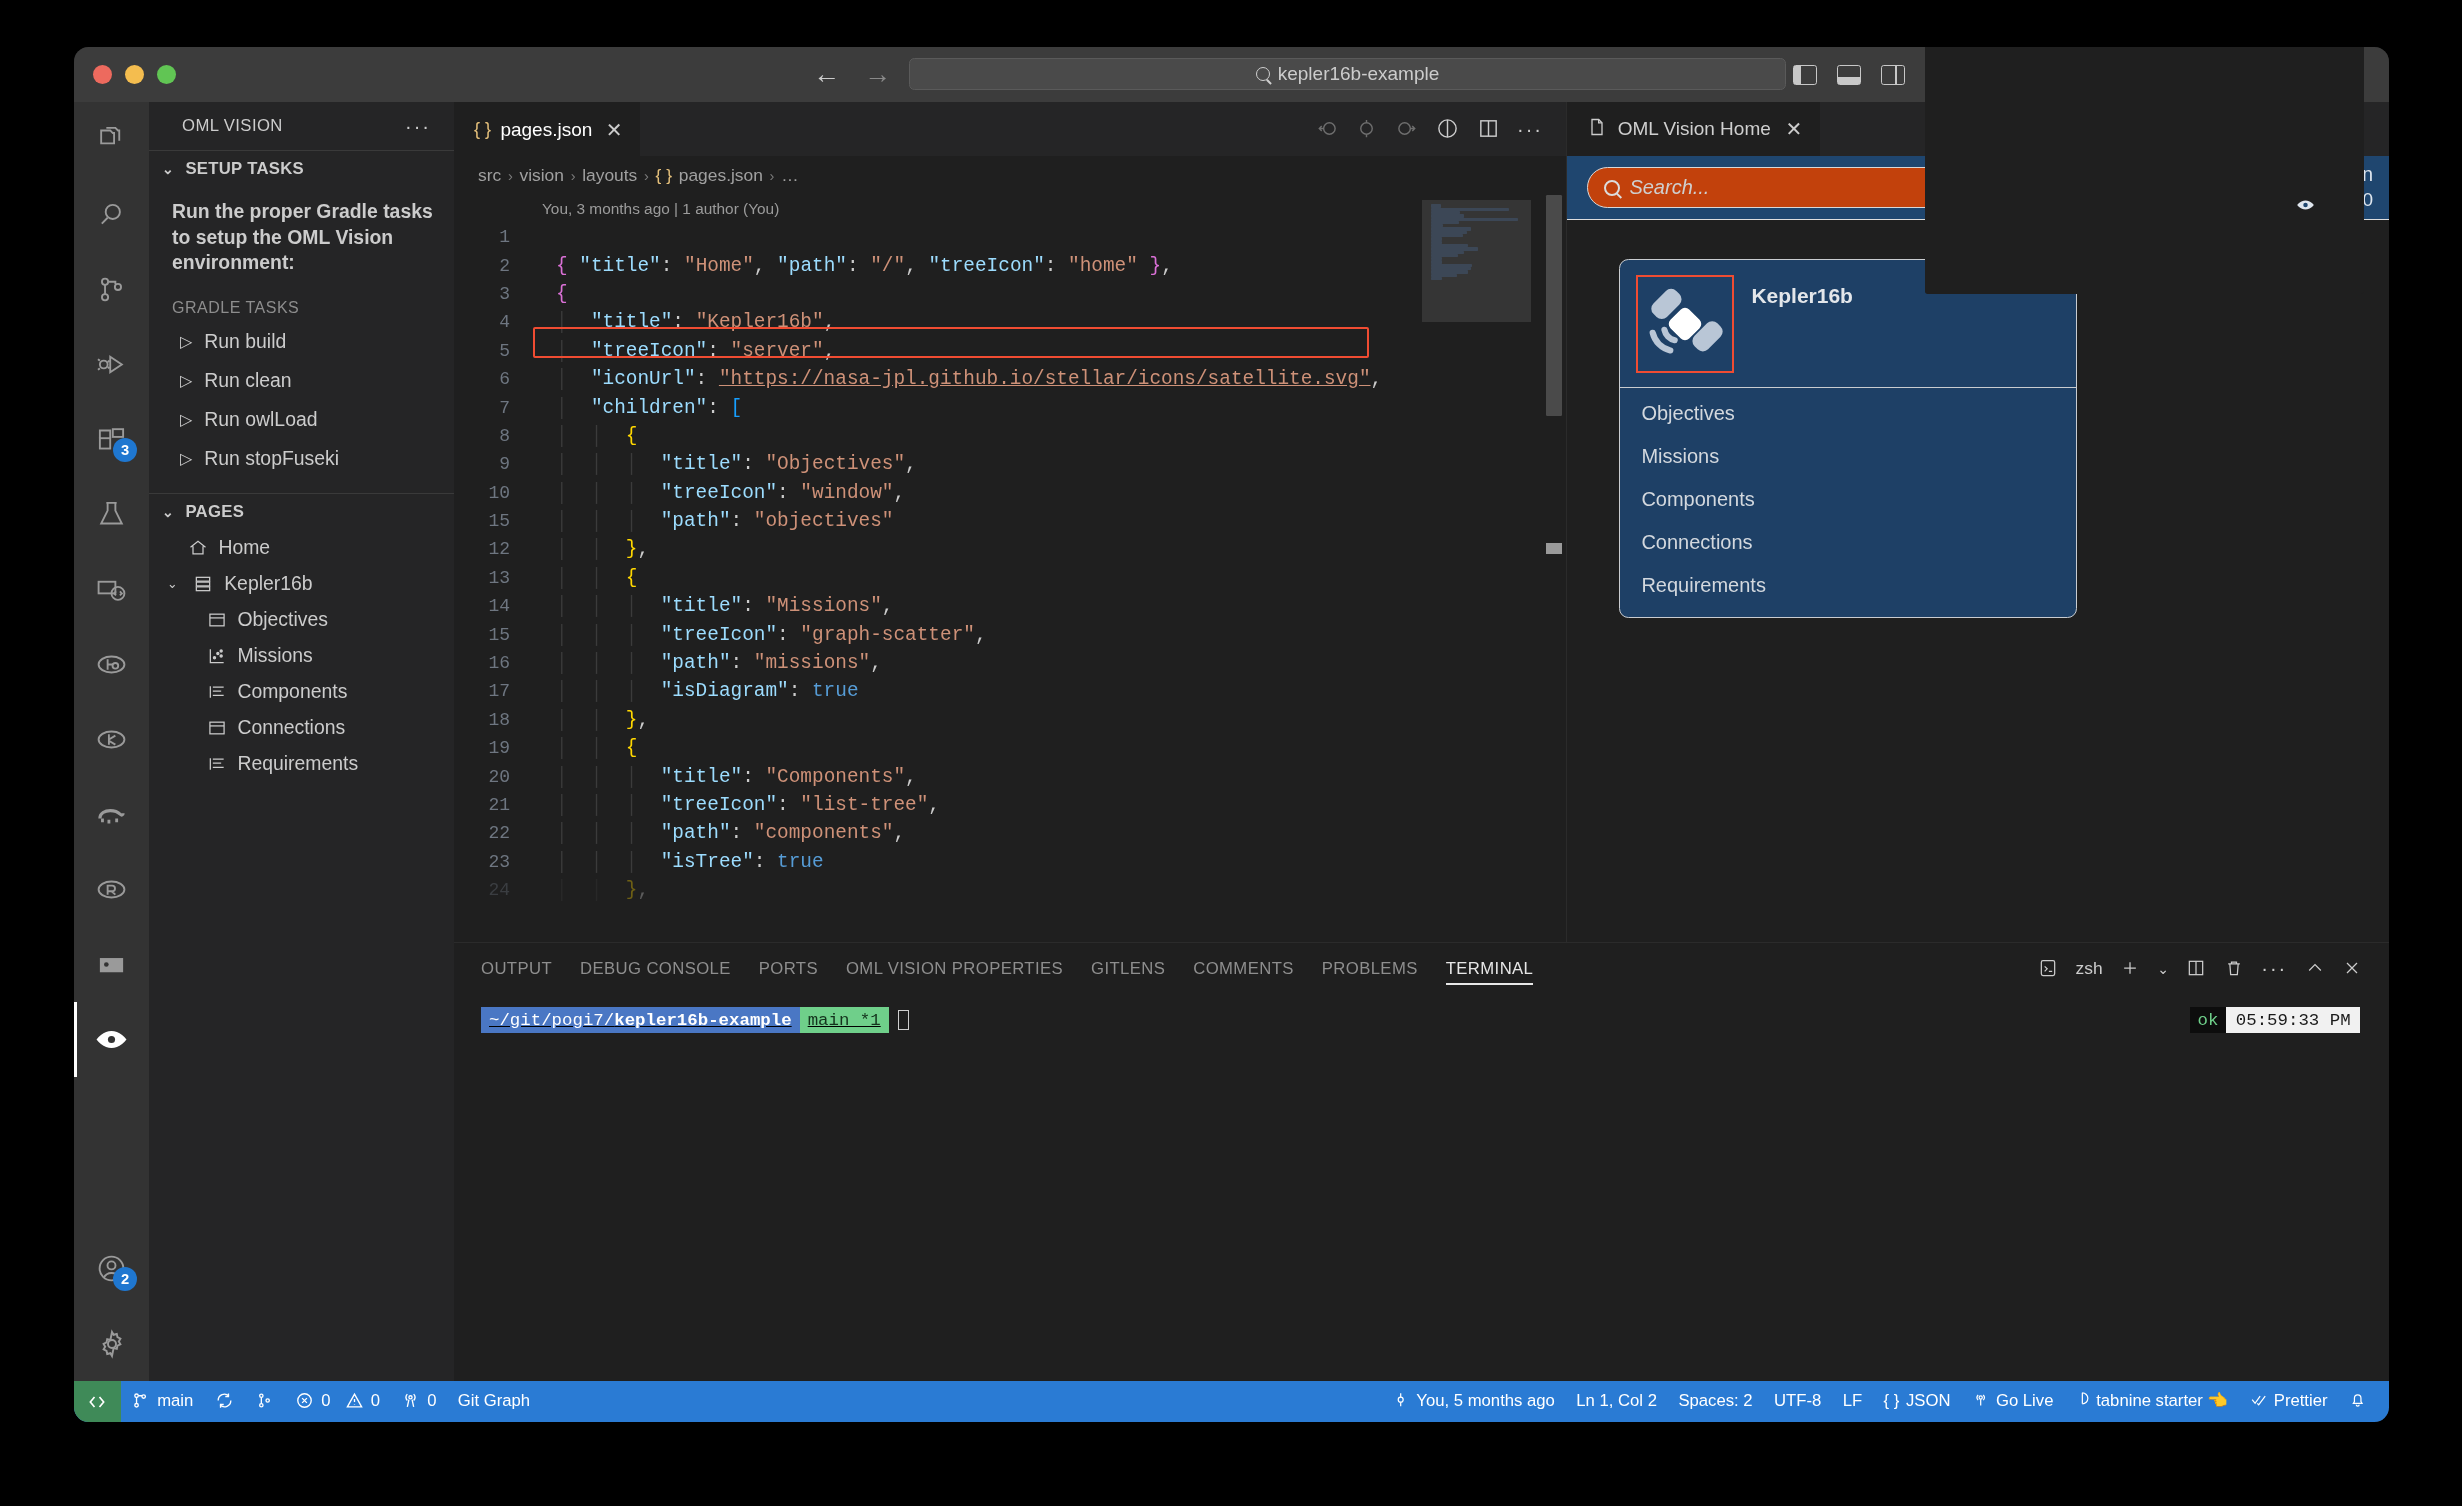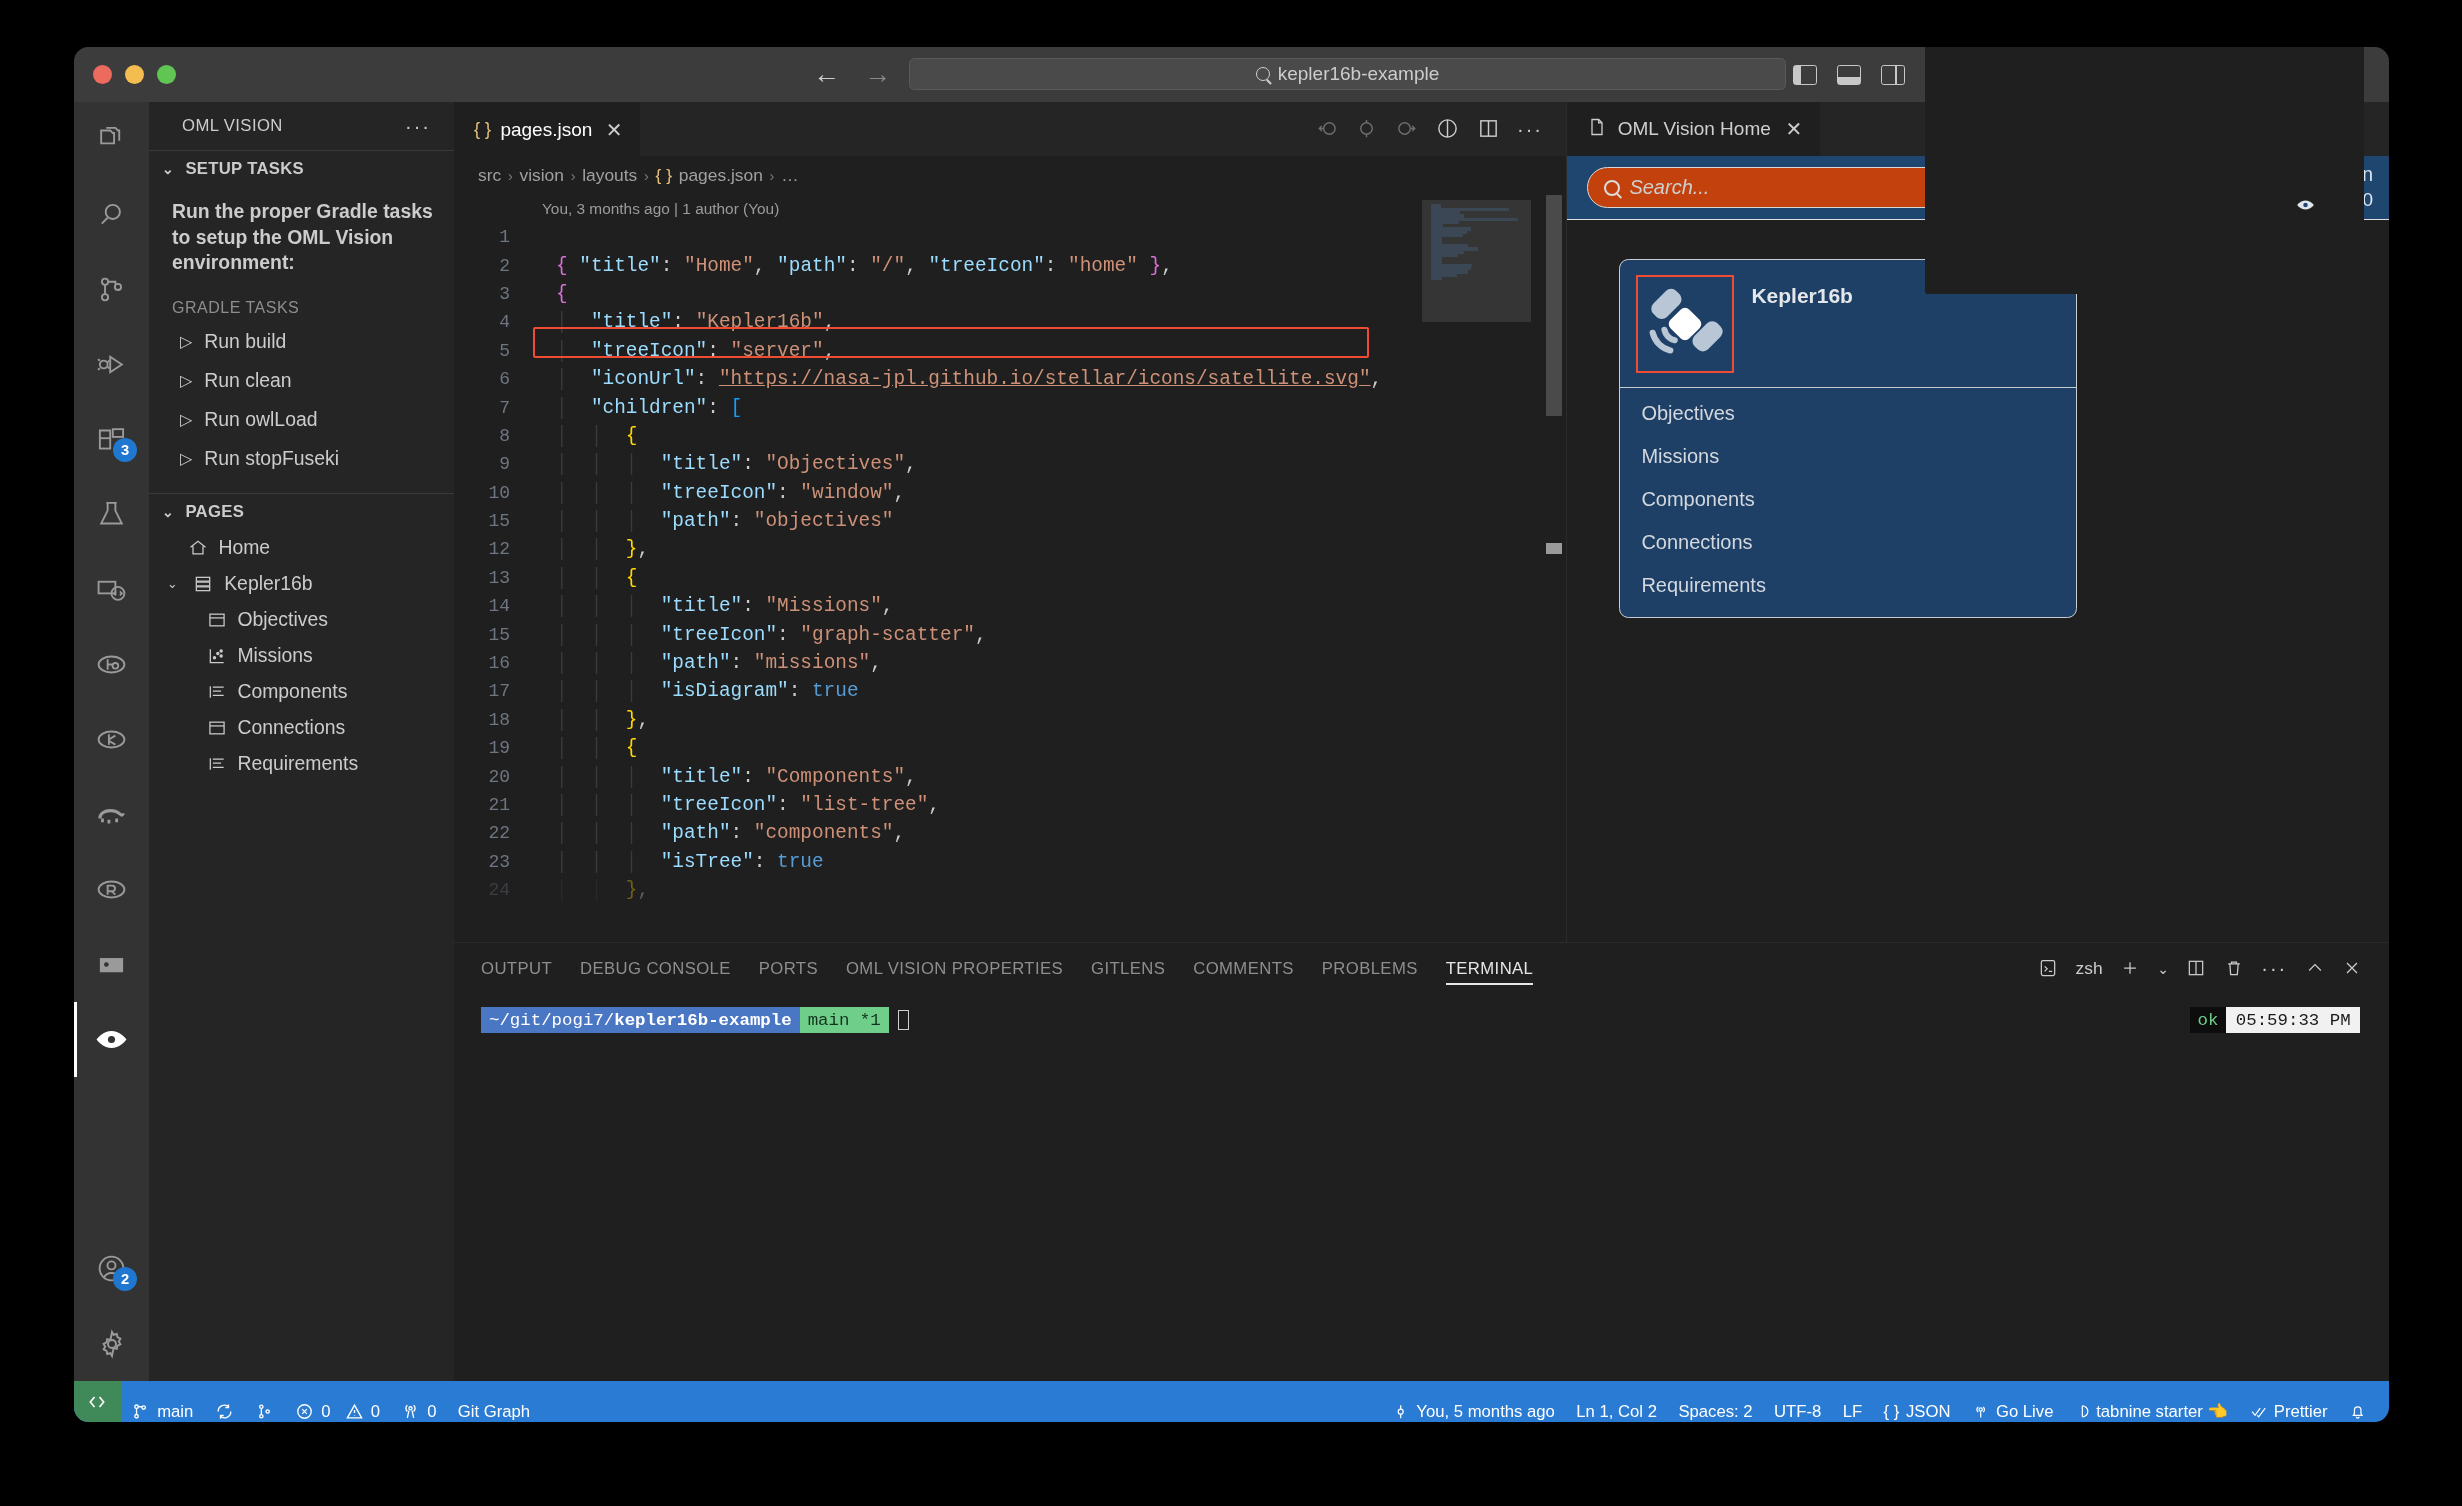--- a/index.html
+++ b/index.html
@@ -248,39 +248,39 @@
   .panel { height: 439px; flex: 0 0 439px; background: #1f1f1f; border-top: 0.7px solid #2b2b2b; display: flex; flex-direction: column; }
   .panel-tabs { height: 51px; flex: 0 0 51px; display: flex; align-items: center; padding-left: 27px; gap: 28px; position: relative; }
   .ptab { font-size: 16.7px; color: #8e8e8e; letter-spacing: 0.4px; position: relative; height: 51px; display: flex; align-items: center; }
   .ptab.active { color: #e7e7e7; }
   .ptab.active::after { content: ""; position: absolute; left: 0; right: 0; bottom: 9.4px; height: 1.7px; background: #e7e7e7; }
   .panel-actions { margin-left: auto; display: flex; align-items: center; gap: 17.4px; padding-right: 27px; color: #cccccc; }
   .panel-actions svg { stroke: #cccccc; fill: none; stroke-width: 1.5; }
   .zsh-label { color: #cccccc; font-size: 17.4px; }
   .chev-sm { color: #cccccc; font-size: 14px; }
   .term-body { flex: 1 1 auto; padding: 13.4px 0 0 27px; position: relative; font-family: "Liberation Mono", monospace; }
-  .term-prompt { display: inline-flex; align-items: stretch; font-size: 17.4px; height: 25.4px; }
+  .term-prompt { display: inline-flex; align-items: stretch; font-size: 17.4px; height: 25.4px; text-decoration: underline; }
   .seg-path { background: #4a77c4; color: #ffffff; display: flex; align-items: center; padding: 0 8px; }
   .seg-path b { font-weight: bold; }
   .seg-branch { background: #6fcf8a; color: #14331d; display: flex; align-items: center; padding: 0 8px; }
   .term-cursor { width: 10.7px; height: 20px; border: 1.3px solid #cfcfcf; margin-left: 9.4px; align-self: center; }
   .term-right { position: absolute; right: 29px; top: 13.4px; display: flex; align-items: stretch; font-size: 17.4px; height: 25.4px; }
   .seg-ok { background: #0d0d0d; color: #6fcf8a; display: flex; align-items: center; padding: 0 8px; }
   .seg-time { background: #f1f1f1; color: #1b1b1b; display: flex; align-items: center; padding: 0 9.4px; }
 
   
   .statusbar {
     height: 41px; flex: 0 0 41px;
     background: #2a7bd4;
     display: flex; align-items: center;
     color: #ffffff; font-size: 16.7px;
   }
   .remote { background: #3f8a58; height: 41px; display: flex; align-items: center; padding: 0 13.4px; }
   .remote svg { stroke: #ffffff; fill: none; stroke-width: 2; }
-  .sbitem { display: flex; align-items: center; gap: 6.7px; padding: 0 10.7px; height: 41px; margin-top: 20px; }
+  .sbitem { display: flex; align-items: flex-start; gap: 6.7px; padding: 0 10.7px; height: 41px; margin-top: 20px; }
   .sbitem svg { stroke: #ffffff; fill: none; stroke-width: 1.7; }
   .sb-right { margin-left: auto; display: flex; align-items: center; padding-right: 12px; }
 </style>
 </head>
 <body>
 
 <div class="screen">
  <div class="window">
 
   <div class="titlebar">

